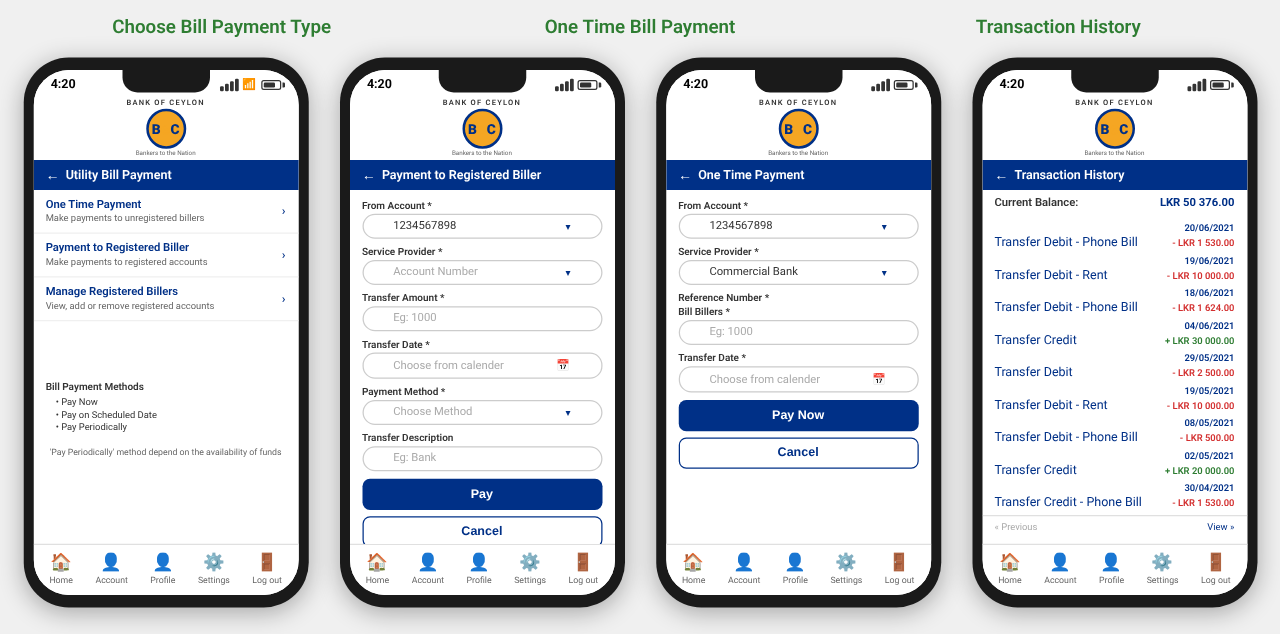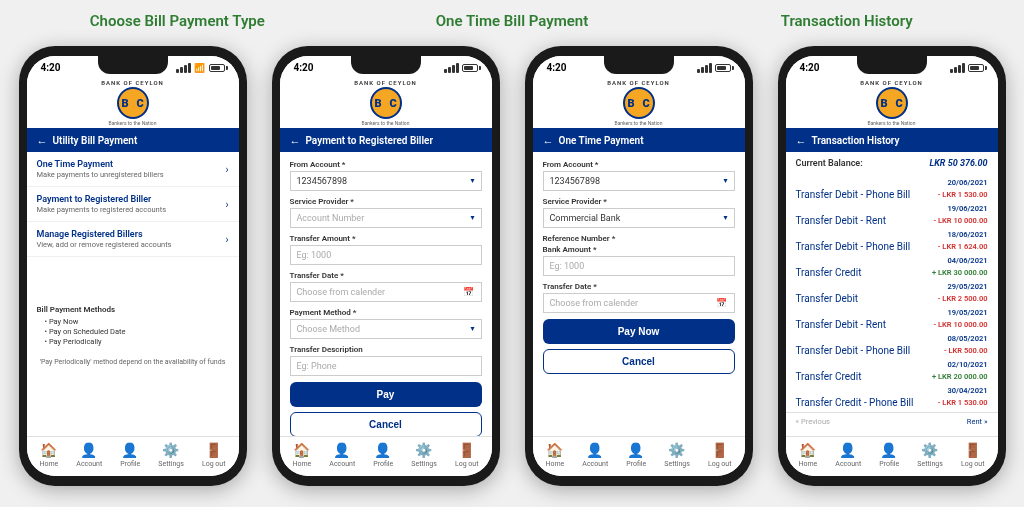--- a/index.html
+++ b/index.html
@@ -151,27 +151,27 @@
       gap: 5px;
     }
     .nav-header .back-arrow { font-size: 11px; }
 
     
     .form-section { padding: 8px 10px; }
     .form-label { font-size: 8px; color: #333; font-weight: 600; margin-bottom: 2px; }
     .form-input {
       width: 100%;
       border: 1px solid #ccc;
-      border-radius: 0;
-      padding: 4px 6px;
+      border-radius: 10px;
+      padding: 4px 24px;
       font-size: 9px;
       color: #333;
       display: flex;
       justify-content: space-between;
-      align-items: flex-start;
+      align-items: flex-end;
       margin-bottom: 6px;
       background: #fff;
     }
     .form-input.placeholder-text { color: #aaa; }
     .dropdown-arrow { font-size: 8px; color: #003087; }
     .calendar-icon { font-size: 9px; color: #666; }
 
     
     .btn-primary {
       background: #003087;
@@ -244,21 +244,21 @@
 
     
     .balance-row {
       display: flex;
       justify-content: space-between;
       align-items: center;
       padding: 6px 10px;
       font-size: 9px;
     }
     .balance-label { font-weight: 600; color: #333; }
-    .balance-amount { font-weight: 700; color: #003087; font-style: italic; }
+    .balance-amount { font-weight: 700; color: #003087; }
 
     .transaction-list { padding: 0 10px; text-align: right; }
     .tx-date { font-size: 7.5px; color: #003087; font-weight: 600; margin-bottom: 2px; margin-top: 4px; }
     .tx-row {
       display: flex;
       justify-content: space-between;
       align-items: center;
       margin-bottom: 3px;
     }
     .tx-desc { font-size: 10px; color: #003087; }
@@ -442,21 +442,21 @@
                 <span>Choose from calender</span>
                 <span class="calendar-icon">📅</span>
               </div>
               <div class="form-label">Payment Method *</div>
               <div class="form-input placeholder-text">
                 <span>Choose Method</span>
                 <span class="dropdown-arrow">▾</span>
               </div>
               <div class="form-label">Transfer Description</div>
               <div class="form-input placeholder-text">
-                <span>Eg: Phone</span>
+                <span>Eg: Bank</span>
               </div>
               <button class="btn-primary">Pay</button>
               <button class="btn-secondary">Cancel</button>
             </div>
           </div>
           <div class="bottom-nav">
             <div class="nav-item">
               <span class="nav-icon">🏠</span>
               <span class="nav-label">Home</span>
             </div>
@@ -520,21 +520,21 @@
               <div class="form-input">
                 <span>1234567898</span>
                 <span class="dropdown-arrow">▾</span>
               </div>
               <div class="form-label">Service Provider *</div>
               <div class="form-input">
                 <span>Commercial Bank</span>
                 <span class="dropdown-arrow">▾</span>
               </div>
               <div class="form-label">Reference Number *</div>
-              <div class="form-label">Bank Amount *</div>
+              <div class="form-label">Bill Billers *</div>
               <div class="form-input placeholder-text">
                 <span>Eg: 1000</span>
               </div>
               <div class="form-label">Transfer Date *</div>
               <div class="form-input placeholder-text">
                 <span>Choose from calender</span>
                 <span class="calendar-icon">📅</span>
               </div>
               <button class="btn-primary">Pay Now</button>
               <button class="btn-secondary">Cancel</button>
@@ -635,39 +635,39 @@
                 <div class="tx-date">19/05/2021</div>
                 <div class="tx-row">
                   <span class="tx-desc">Transfer Debit - Rent</span>
                   <span class="tx-amount debit">- LKR 10 000.00</span>
                 </div>
                 <div class="tx-date">08/05/2021</div>
                 <div class="tx-row">
                   <span class="tx-desc">Transfer Debit - Phone Bill</span>
                   <span class="tx-amount debit">- LKR 500.00</span>
                 </div>
-                <div class="tx-date">02/10/2021</div>
+                <div class="tx-date">02/05/2021</div>
                 <div class="tx-row">
                   <span class="tx-desc">Transfer Credit</span>
                   <span class="tx-amount credit">+ LKR 20 000.00</span>
                 </div>
                 <div class="tx-date">30/04/2021</div>
                 <div class="tx-row">
                   <span class="tx-desc">Transfer Credit - Phone Bill</span>
                   <span class="tx-amount debit">- LKR 1 530.00</span>
                 </div>
               </div>
 
             <div class="pagination-row">
               <div class="page-btn disabled">
                 <span>«</span>
                 <span>Previous</span>
               </div>
               <div class="page-btn">
-                <span>Rent</span>
+                <span>View</span>
                 <span>»</span>
               </div>
             </div>
           </div>
           <div class="bottom-nav">
             <div class="nav-item">
               <span class="nav-icon">🏠</span>
               <span class="nav-label">Home</span>
             </div>
             <div class="nav-item">

